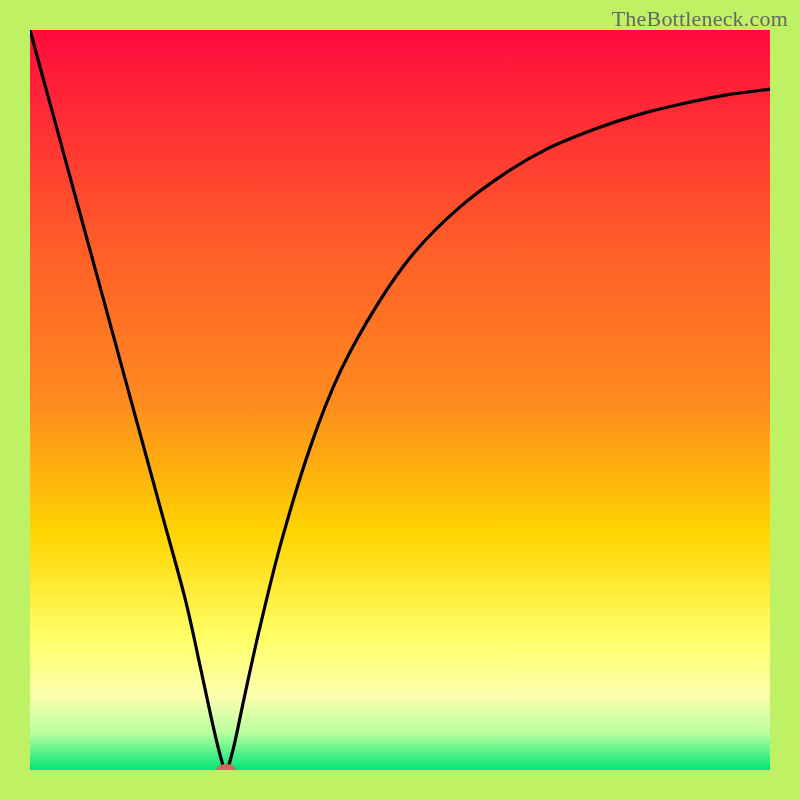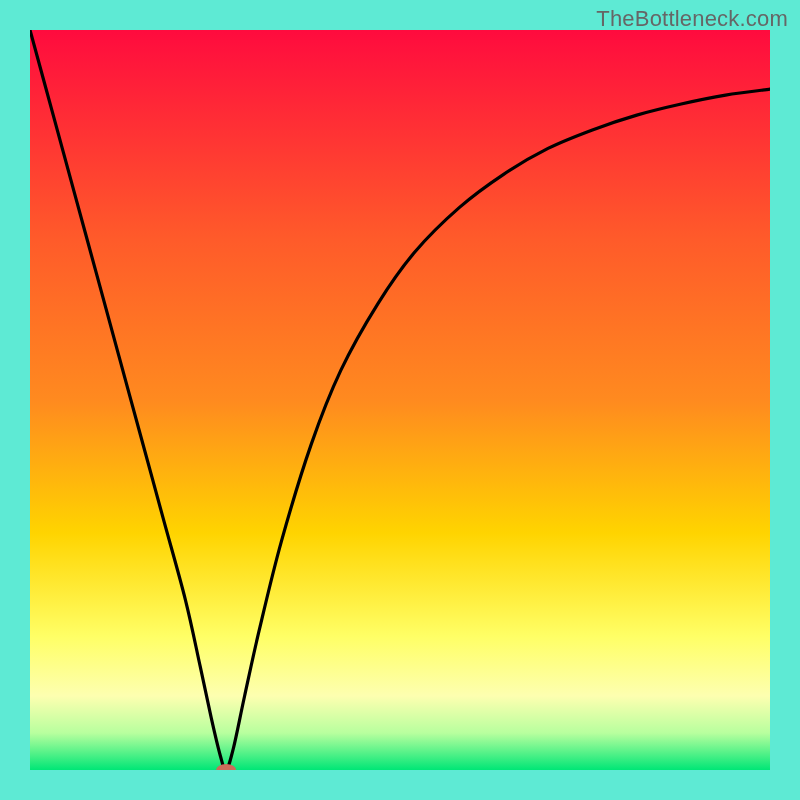--- a/index.html
+++ b/index.html
@@ -8,21 +8,22 @@
     width: 800px;
     height: 800px;
     overflow: hidden;
     background: #000;
     font-family: Arial, Helvetica, sans-serif;
   }
   .frame {
     position: relative;
     width: 800px;
     height: 800px;
-    background: #5eead4;
+    background: #bef264;
+    font-family: Liberation Serif, serif;
   }
   .plot {
     position: absolute;
     left: 30px;
     top: 30px;
     width: 740px;
     height: 740px;
     overflow: hidden;
   }
   .watermark {

